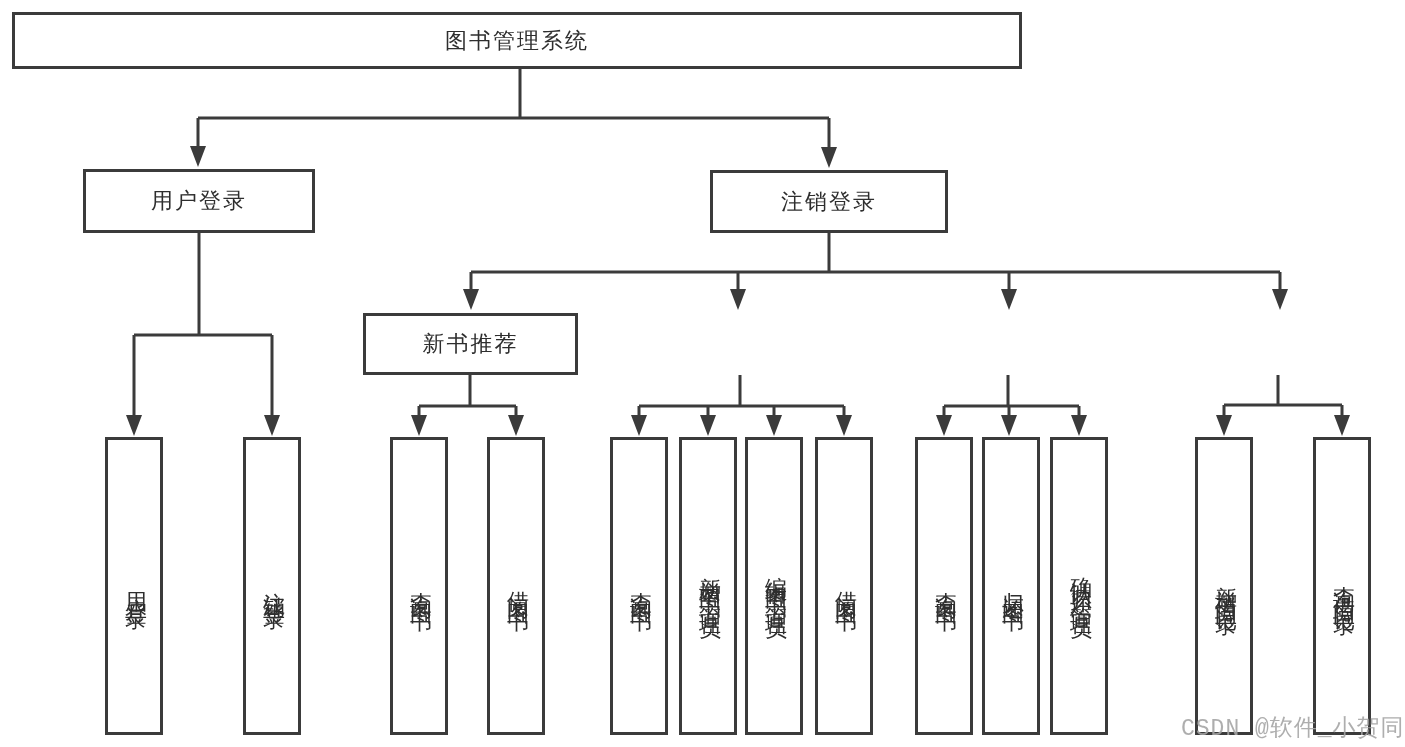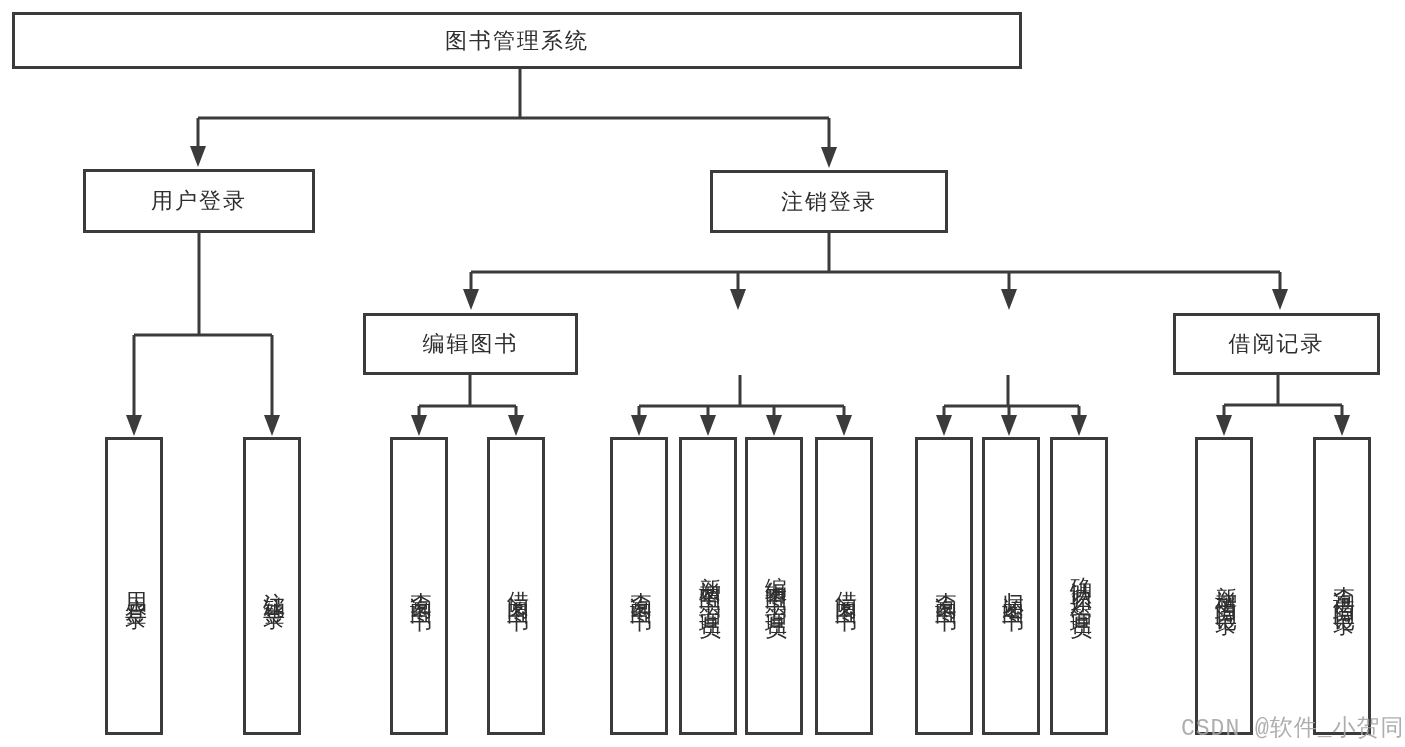--- a/index.html
+++ b/index.html
@@ -91,22 +91,21 @@
         M1216,415 H1232 L1224,436 Z
         M1334,415 H1350 L1342,436 Z"></path>
     </g>
   </svg>
 
   <div class="box hlabel" style="left:12px;top:12px;width:1010px;height:57px">图书管理系统</div>
 
   <div class="box hlabel" style="left:83px;top:169px;width:232px;height:64px">用户登录</div>
   <div class="box hlabel" style="left:710px;top:170px;width:238px;height:63px">注销登录</div>
 
-  <div class="box hlabel" style="left:363px;top:313px;width:215px;height:62px">编辑图书</div>
-  <div class="box hlabel" style="left:1173px;top:313px;width:207px;height:62px">借阅记录</div>
+  <div class="box hlabel" style="left:363px;top:313px;width:215px;height:62px">新书推荐</div>
 
   <div class="box leaf" style="left:105px">
     <span class="vtext">用户登录</span>
   </div>
   <div class="box leaf" style="left:243px">
     <span class="vtext">注销登录</span>
   </div>
 
   <div class="box leaf" style="left:390px">
     <span class="vtext">查询图书</span>

